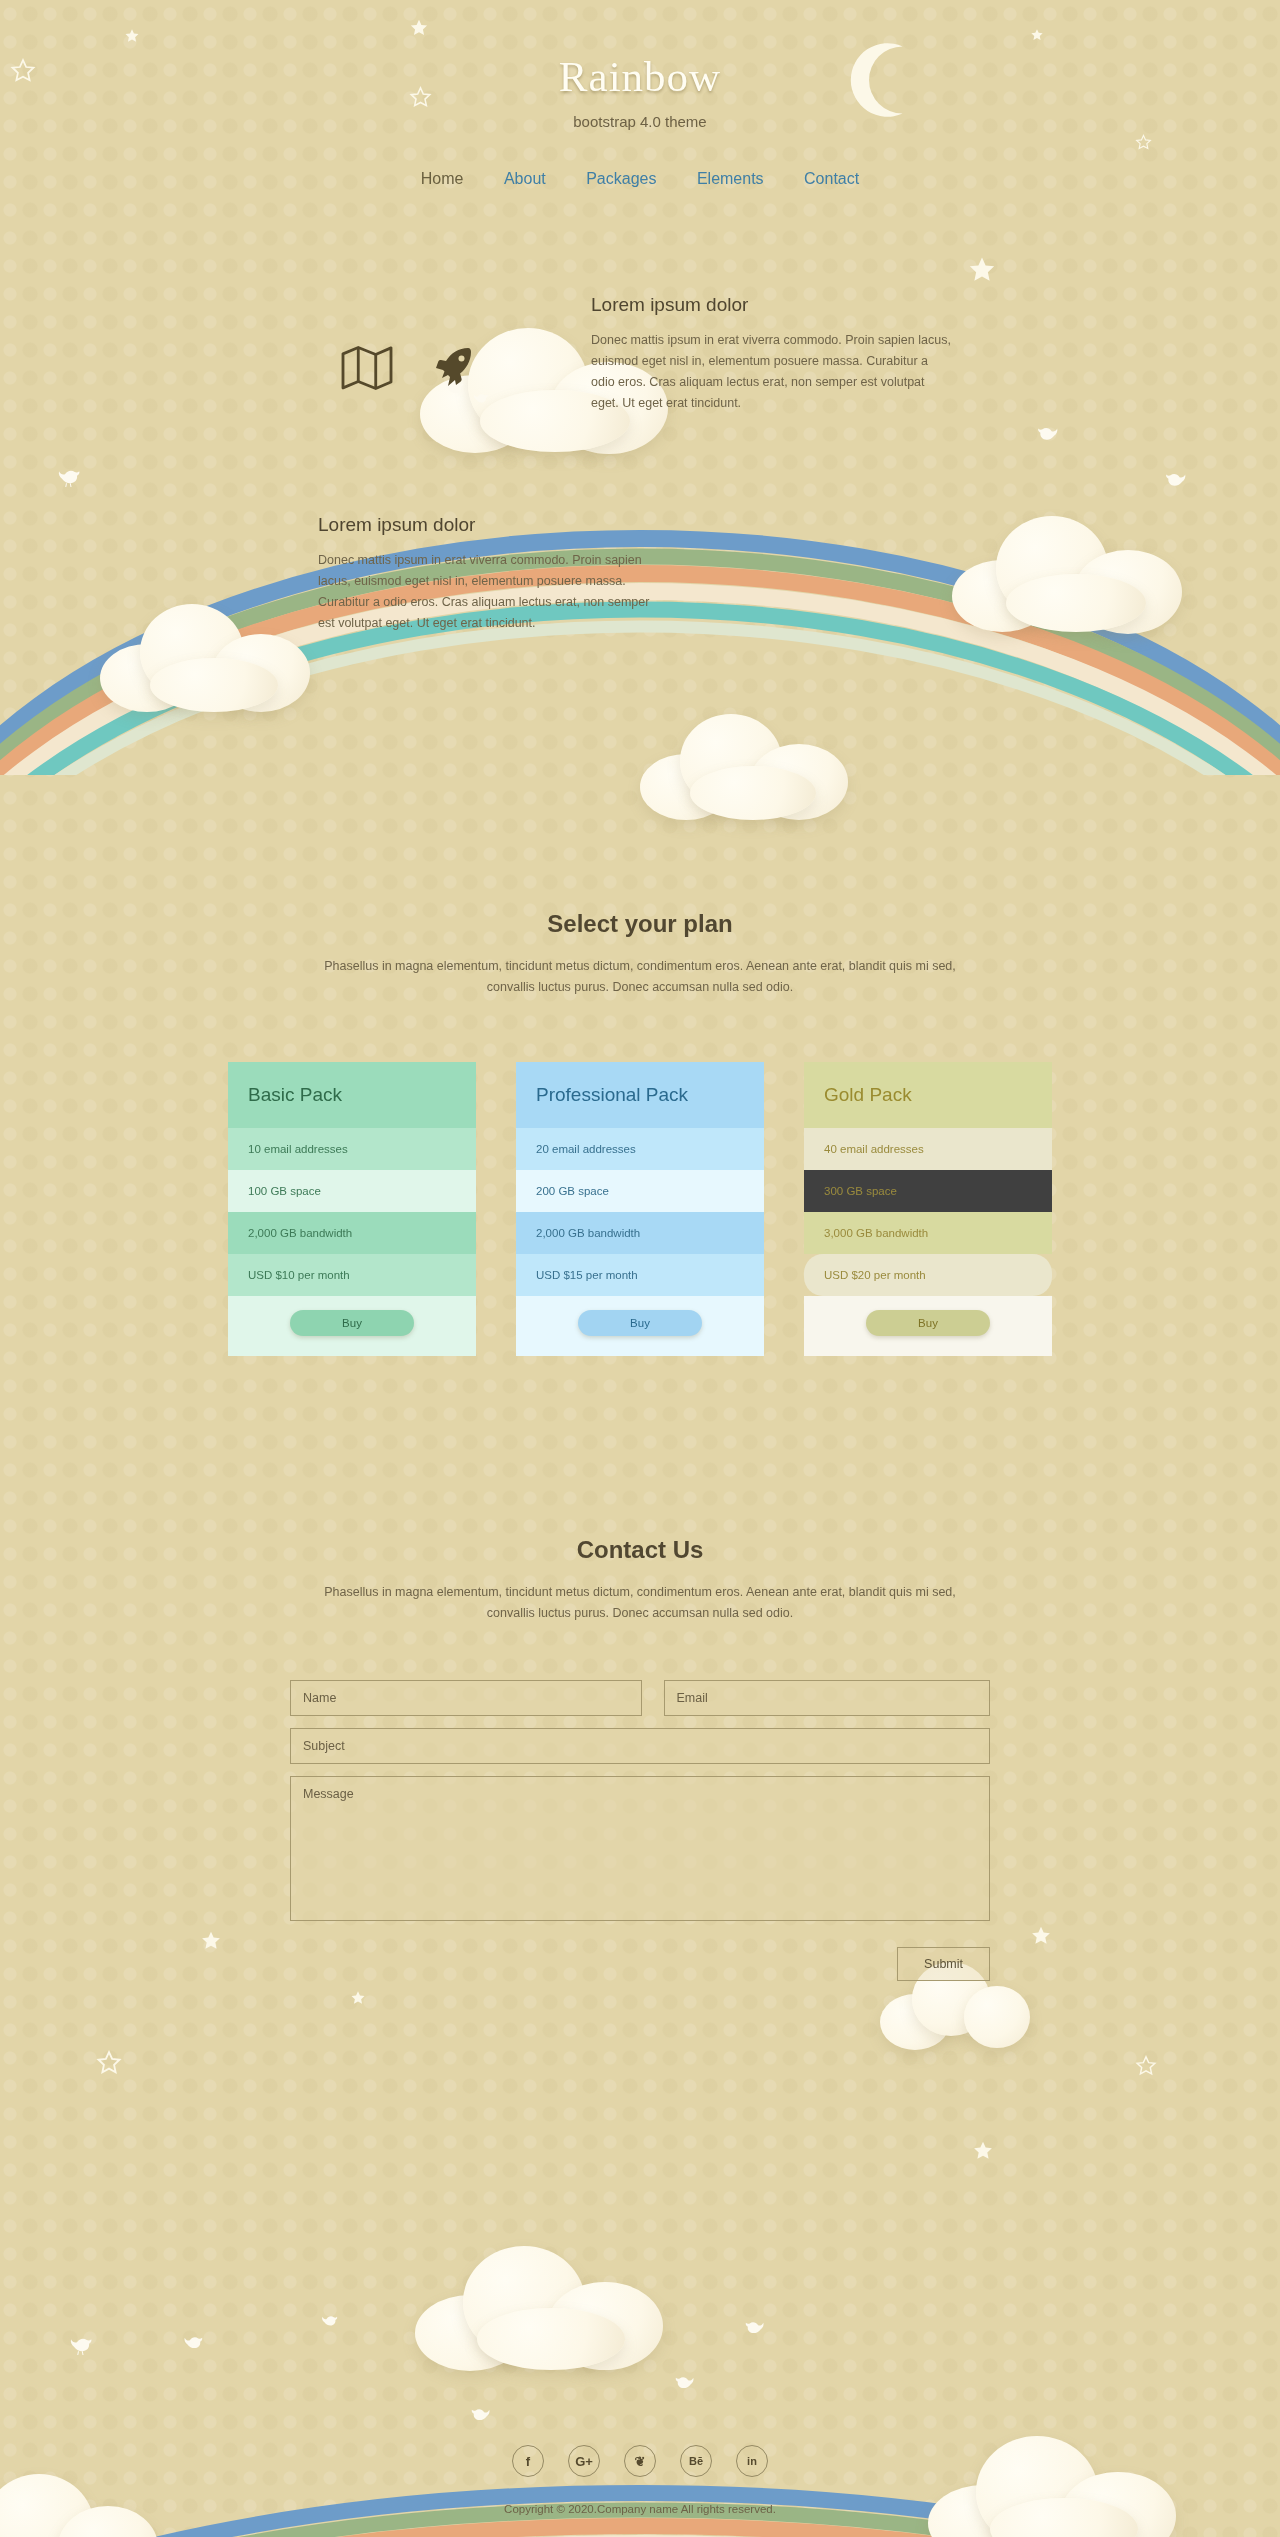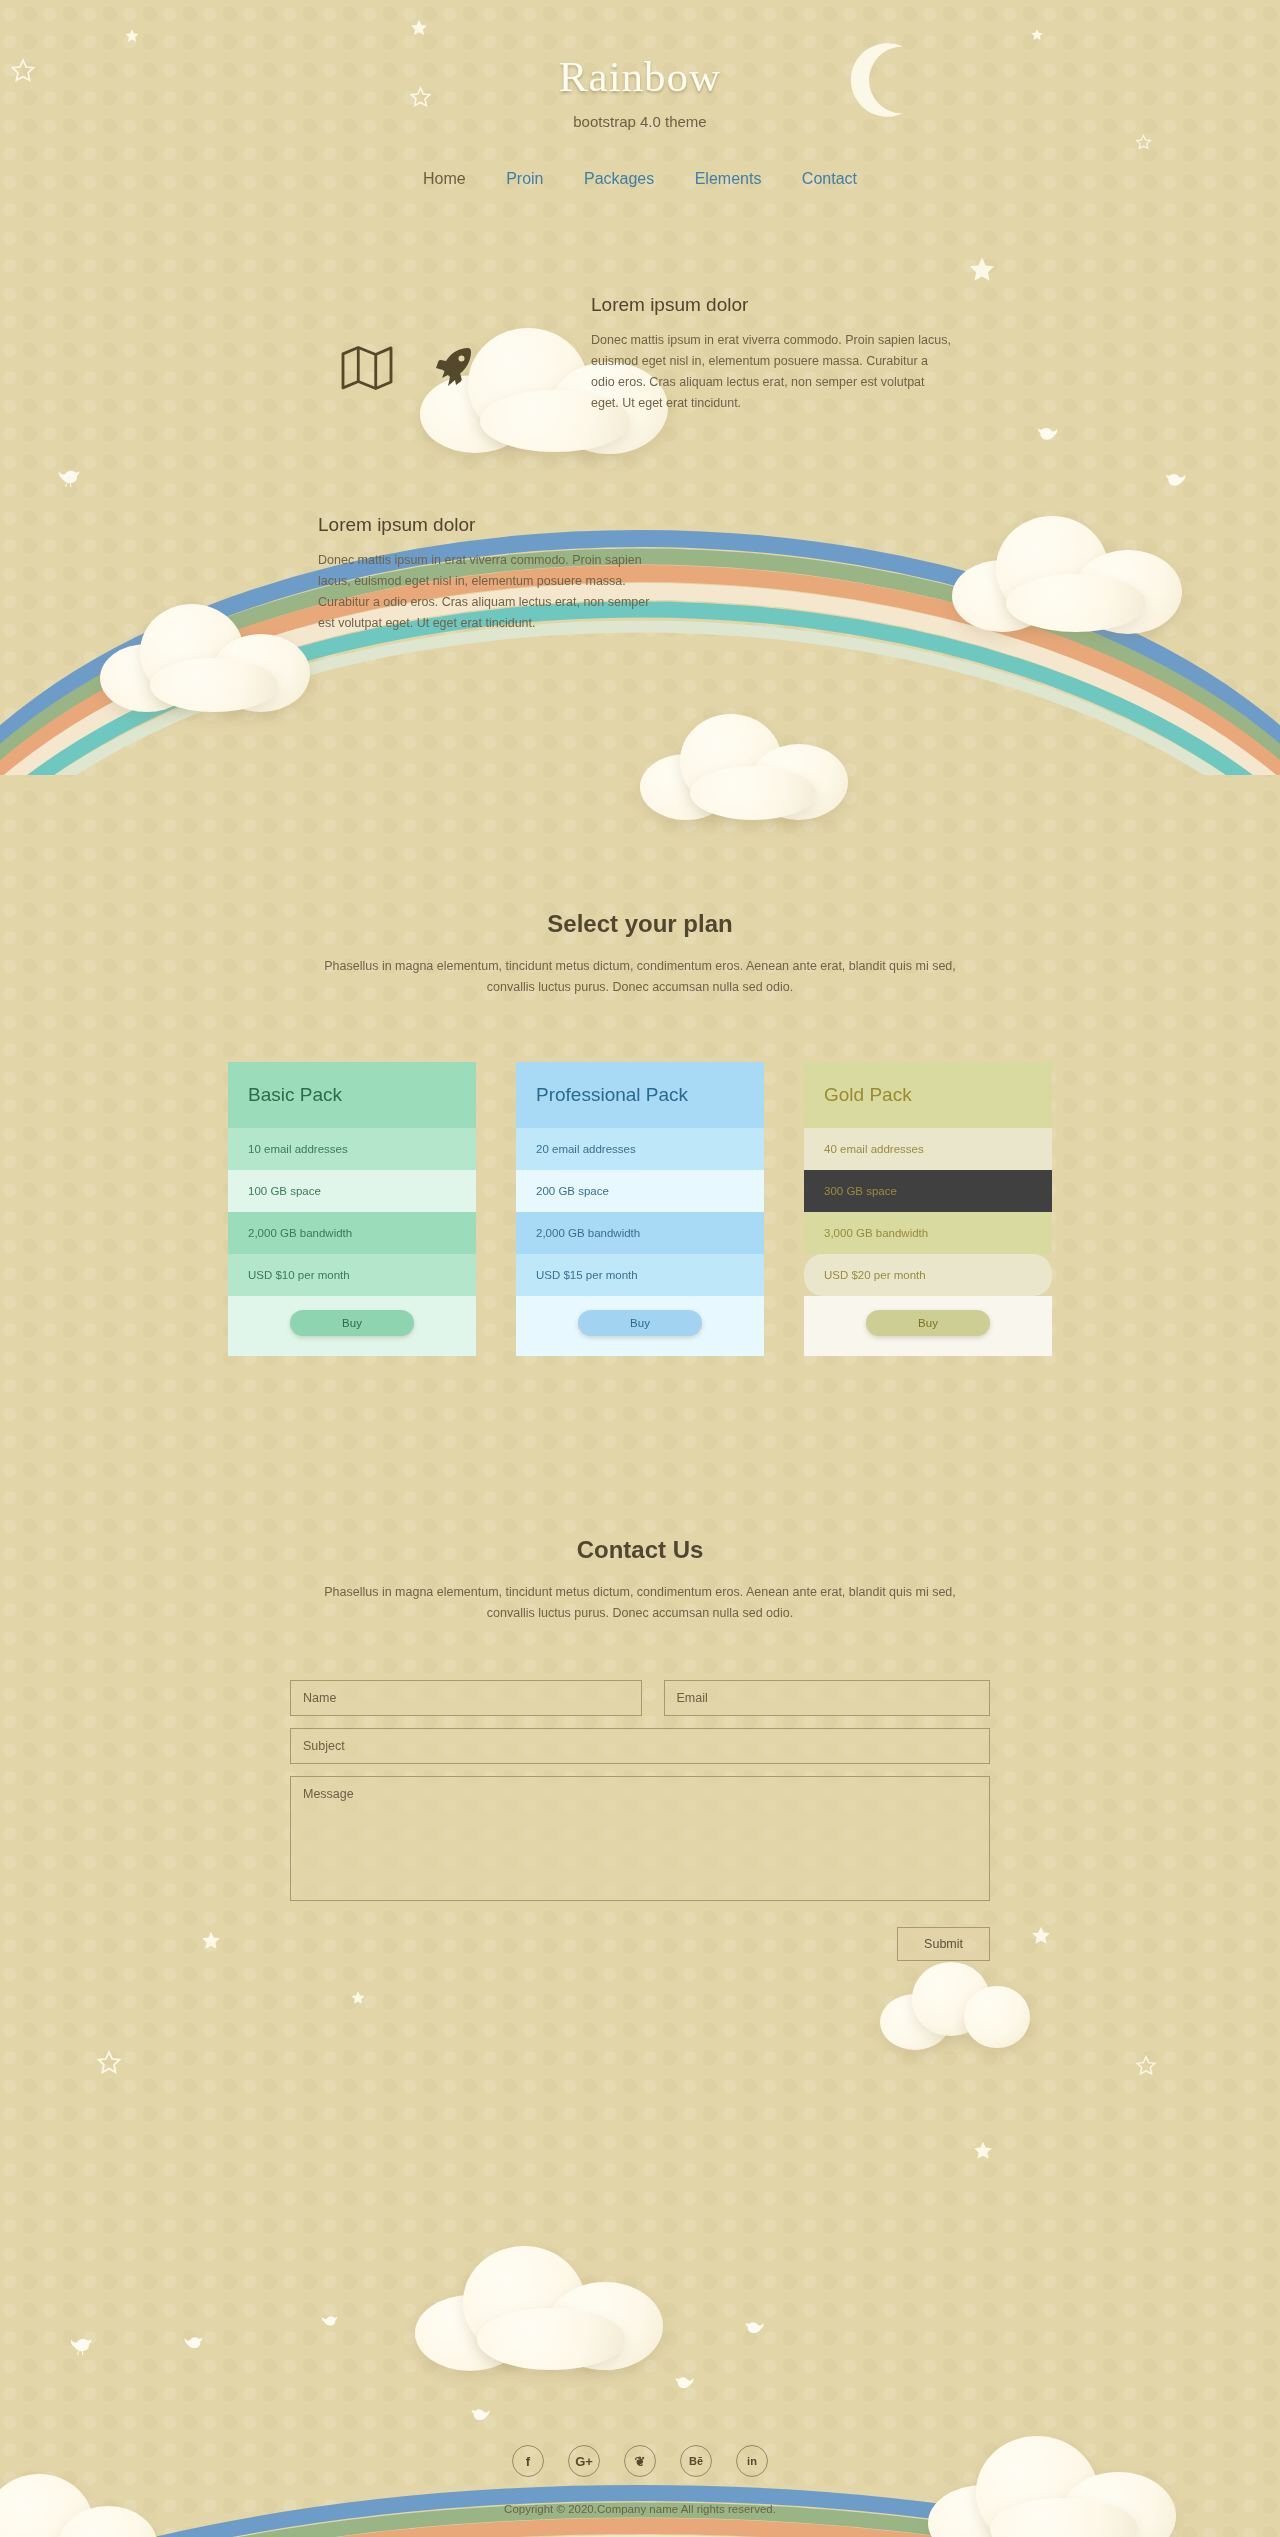--- a/index.html
+++ b/index.html
@@ -83,21 +83,21 @@
   .contact .section-head p{width:640px;}
   form{width:700px;margin:56px auto 0;}
   .frow{display:flex;gap:22px;margin-bottom:12px;}
   .fld{
     background:rgba(225,213,170,.55);
     border:1px solid #a79a6f;
     font-family:inherit;font-size:12.5px;color:#5c5238;
     padding:10px 12px;width:100%;
   }
   .fld::placeholder{color:#6b6045;opacity:1;}
-  textarea.fld{height:125px;resize:none;display:block;}
+  textarea.fld{height:145px;resize:none;display:block;}
   .sub-wrap{text-align:right;margin-top:26px;}
   .btn-submit{
     background:rgba(225,213,170,.35);border:1px solid #a79a6f;
     font-family:inherit;font-size:12.5px;color:#5c5238;
     padding:9px 26px;cursor:pointer;
   }
 
   
   footer{position:absolute;left:0;right:0;bottom:22px;text-align:center;z-index:6;}
   .socials{display:flex;justify-content:center;gap:24px;margin-bottom:26px;}
@@ -293,21 +293,21 @@
 </div>
 
 <div class="content">
 
   <header>
     <div class="site-title">Rainbow</div>
     <div class="site-sub">bootstrap 4.0 theme</div>
 
     <nav>
       <a href="#" class="active">Home</a>
-      <a href="#">Proin</a>
+      <a href="#">About</a>
       <a href="#">Packages</a>
       <a href="#">Elements</a>
       <a href="#">Contact</a>
     </nav>
   </header>
 
   <section class="intro">
     <div class="feat-icons">
       <span>
         <svg width="54" height="48" viewBox="0 0 24 22" fill="none" stroke="#55492b" stroke-width="1.3" stroke-linejoin="round">

